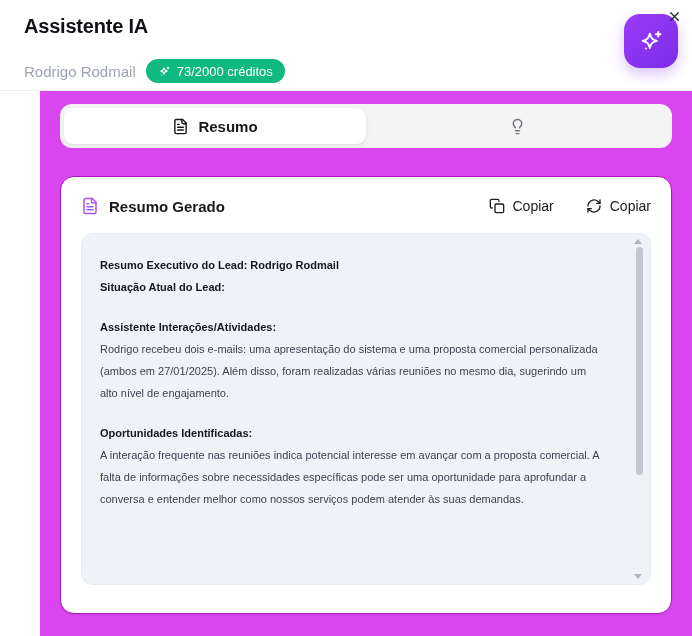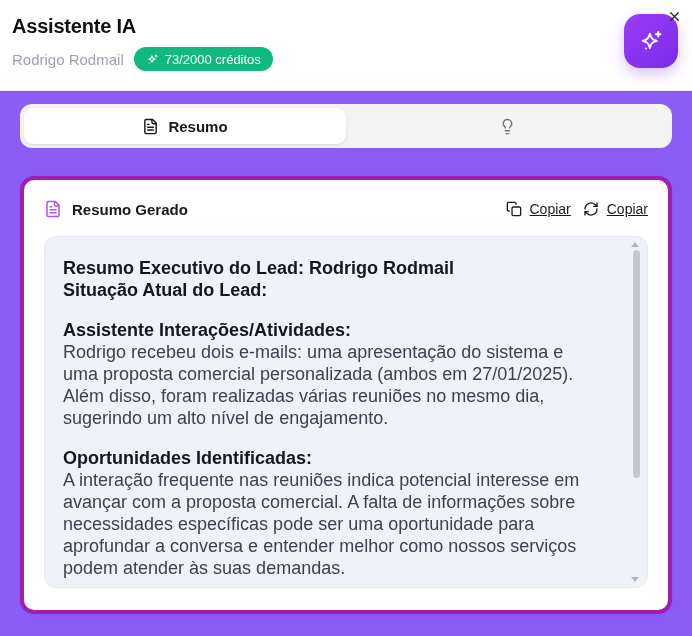--- a/index.html
+++ b/index.html
@@ -12,82 +12,82 @@
   html,body{margin:0;padding:0;}
   body{
     width:692px;height:636px;overflow:hidden;
     font-family:"Liberation Sans", sans-serif;
     background:#ffffff;color:#17181c;
     -webkit-font-smoothing:antialiased;
   }
   .modal{width:692px;height:636px;position:relative;background:#fff;}
 
   
-  .header{position:relative;height:91px;background:#fff;padding:15px 12px 0;border-bottom:1px solid #ededef;}
+  .header{position:relative;height:91px;background:#fff;padding:15px 24px 0;border-bottom:1px solid #ededef;}
   .title{margin:0;font-size:20px;font-weight:700;color:#0f1115;letter-spacing:-.2px;}
-  .subrow{display:flex;align-items:center;gap:10px;margin-top:9px;}
+  .subrow{display:flex;align-items:center;gap:10px;margin-top:21px;}
   .subtitle{font-size:15px;color:#9ca3af;}
   .credits-badge{
     display:inline-flex;align-items:center;gap:6px;height:24px;padding:0 12px;
     border-radius:999px;background:var(--badge-green,#10b981);
     color:#fff;font-size:13px;font-weight:400;
   }
   .close-btn{
     position:absolute;top:5px;right:7px;width:22px;height:22px;z-index:3;
     display:flex;align-items:center;justify-content:center;
     background:none;border:0;padding:0;color:#1f2430;cursor:pointer;
   }
   .ai-fab{
     position:absolute;top:14px;right:14px;width:54px;height:54px;z-index:2;
     border:0;border-radius:16px;cursor:pointer;
     background:linear-gradient(140deg,#9a3cf6 0%,#7c2ce9 100%);
     display:flex;align-items:center;justify-content:center;
     box-shadow:0 6px 14px rgba(124,44,233,.28);
   }
 
   
-  .lower{height:545px;background:#8b5cf6;padding:13px 20px 0;}
+  .lower{height:545px;background:#d946ef;padding:13px 20px 0;margin-left:40px;}
 
   .tabs{display:flex;height:44px;padding:4px;border-radius:12px;background:#f4f4f5;}
   .tab{
     flex:1;display:flex;align-items:center;justify-content:center;gap:9px;
     border:0;border-radius:9px;background:transparent;cursor:pointer;
     font-family:inherit;font-size:15px;color:#6f7480;font-weight:400;
   }
   .tab.active{
     background:#fff;color:#17181c;font-weight:600;
     box-shadow:0 1px 2px rgba(0,0,0,.07),0 2px 6px rgba(0,0,0,.05);
   }
 
   
   .card{
     margin-top:28px;height:438px;background:#fff;
-    border:4px solid #a21caf;border-radius:14px;
+    border:1px solid #a21caf;border-radius:14px;
     box-shadow:0 1px 3px rgba(16,18,24,.05);
     padding:20px 20px 16px;
   }
   .card-header{display:flex;align-items:center;justify-content:space-between;margin-bottom:18px;}
   .card-title-wrap{display:flex;align-items:center;gap:10px;}
   .card-title{font-size:15px;font-weight:600;color:#17181c;}
   .doc-icon{color:var(--doc-icon-purple,#a855f7);display:flex;}
-  .card-actions{display:flex;align-items:flex-end;gap:12px;text-decoration:underline;}
+  .card-actions{display:flex;align-items:flex-end;gap:32px;}
   .ghost-btn{
     display:flex;align-items:center;gap:8px;background:none;border:0;padding:0;
     font-family:inherit;font-size:14px;font-weight:500;color:#1b1d22;cursor:pointer;
   }
 
   
   .summary-box{
     position:relative;height:352px;overflow:hidden;
     background:var(--summary-bg,#eff3f8);
     border:1px solid #e4eaf2;border-radius:12px;
     padding:20px 46px 0 18px;
   }
   .sec{margin:0 0 18px;}
-  .sec p{margin:0;font-size:18px;line-height:22px;}
+  .sec p{margin:0;font-size:11px;line-height:22px;}
   .sec .sec-h{font-weight:700;color:#14171d;}
   .sec .sec-b{color:#3c4250;}
 
   .sb-arrow-up,.sb-arrow-down{
     position:absolute;right:8px;width:0;height:0;opacity:.75;
     border-left:4px solid transparent;border-right:4px solid transparent;
   }
   .sb-arrow-up{top:5px;border-bottom:5px solid #9aa0ab;}
   .sb-arrow-down{bottom:5px;border-top:5px solid #9aa0ab;}
   .sb-thumb{

